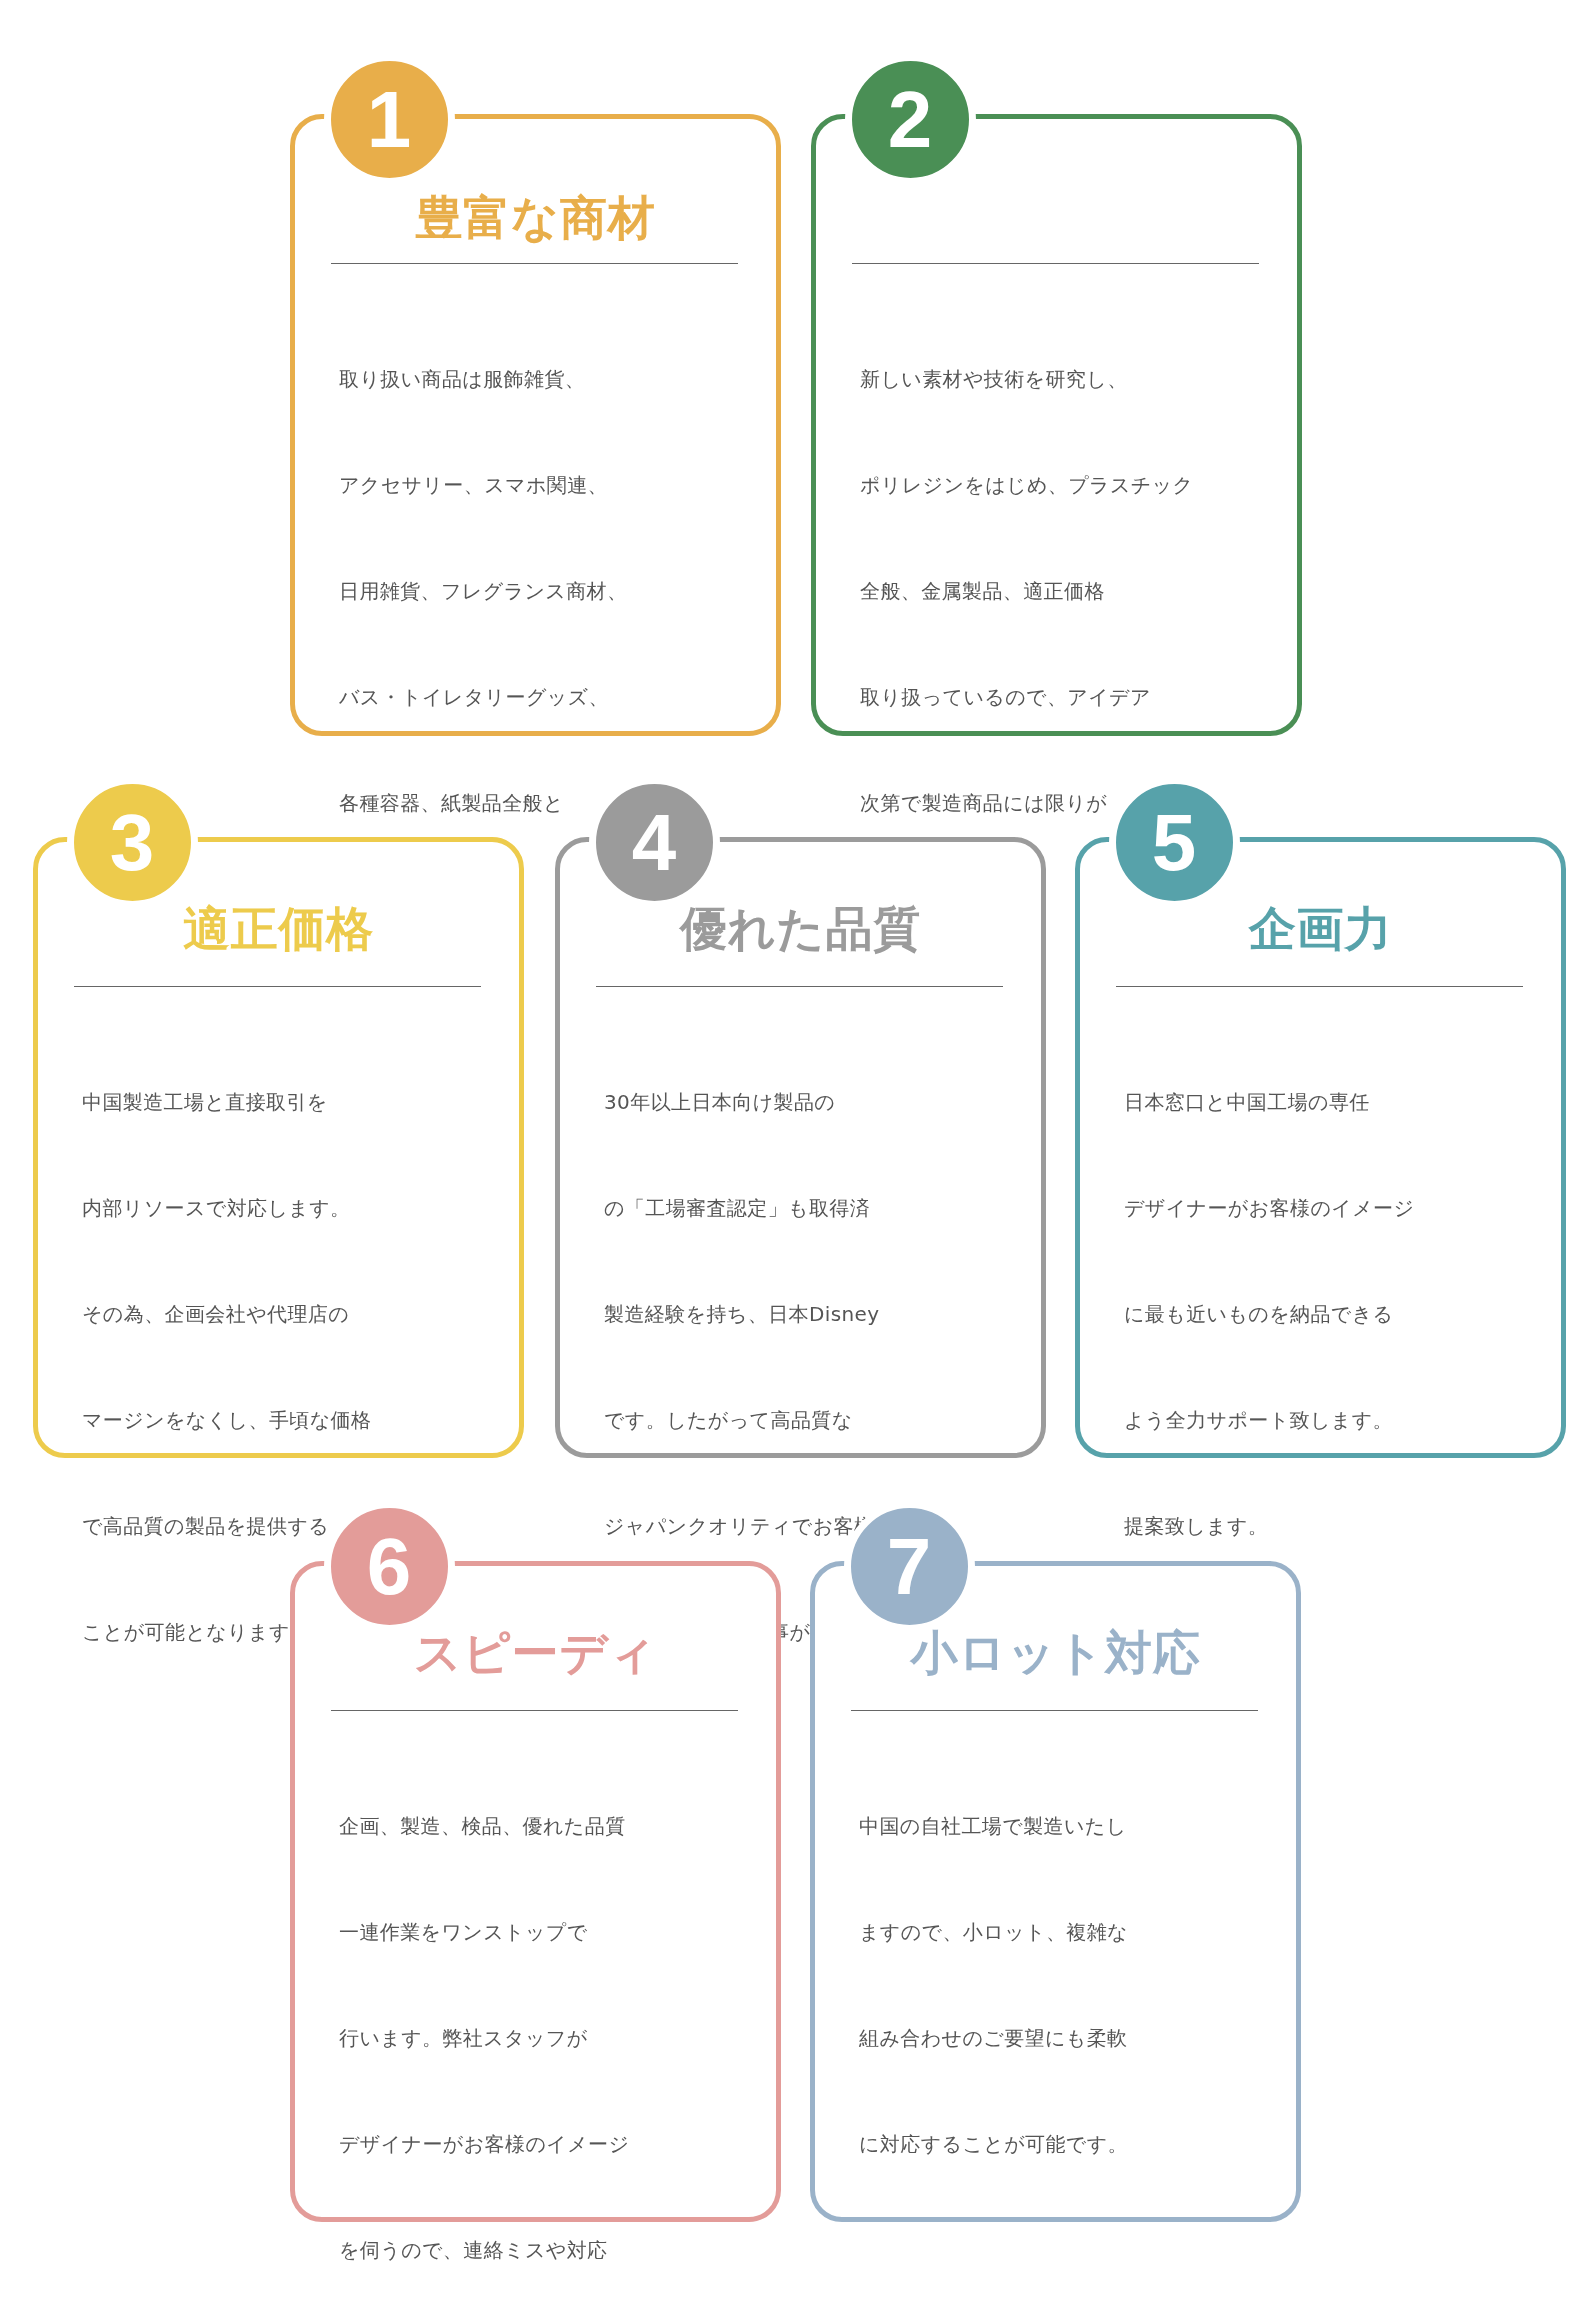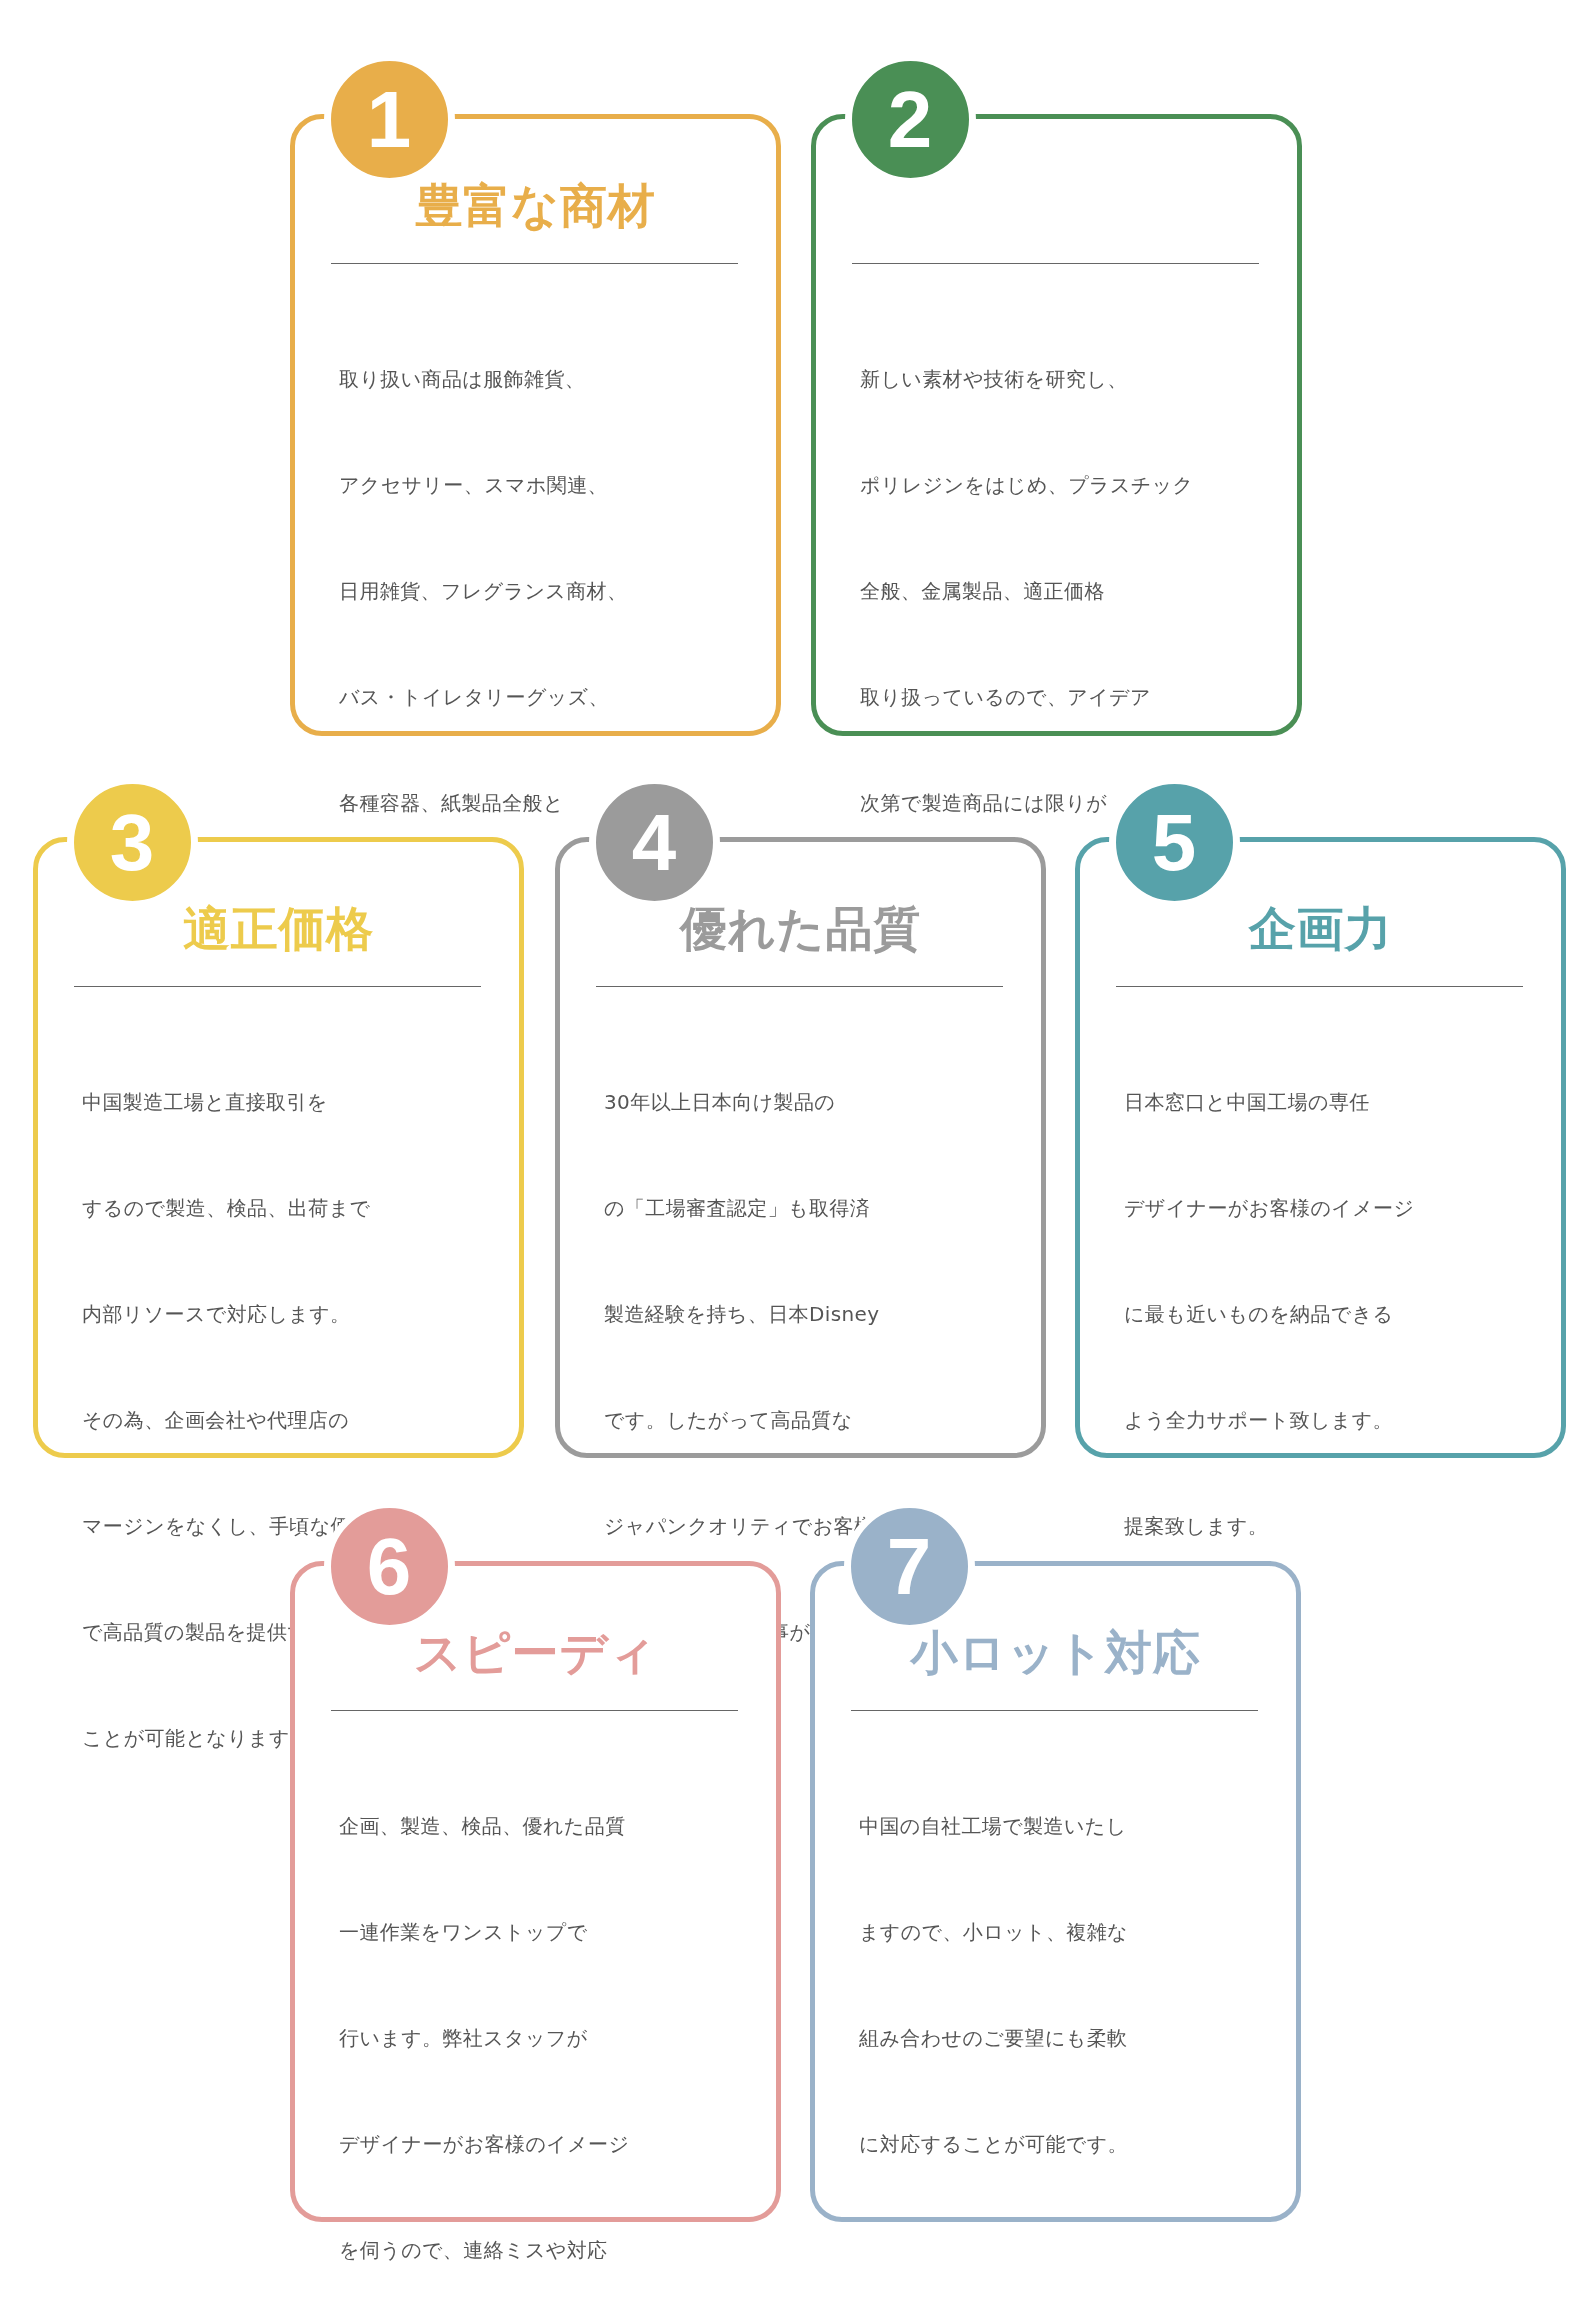--- a/index.html
+++ b/index.html
@@ -30,21 +30,21 @@
     font-family: "DejaVu Sans", sans-serif; font-size: 20px; line-height: 53px;
     color: #555555; white-space: pre-line; letter-spacing: 0.4px;
   }
   .line { display: block; white-space: nowrap; }
 </style>
 </head>
 <body>
 
 <div class="card" style="left: 290px; top: 114px; height: 622px; border-color: rgb(232, 174, 74);">
   <div class="badge" style="background: rgb(232, 174, 74);">1</div>
-  <div class="title" style="color: rgb(232, 174, 74);">豊富な商材</div>
+  <div class="title" style="color: rgb(232, 174, 74); margin-top: 12px;">豊富な商材</div>
   <div class="divider"></div>
   <div class="body">
     <span class="line">取り扱い商品は服飾雑貨、</span>
     <span class="line">アクセサリー、スマホ関連、</span>
     <span class="line">日用雑貨、フレグランス商材、</span>
     <span class="line">バス・トイレタリーグッズ、</span>
     <span class="line">各種容器、紙製品全般と</span>
     <span class="line">なります。</span>
   </div>
 </div>
@@ -61,21 +61,20 @@
     <span class="line">ありません。</span>
   </div>
 </div>
 
 <div class="card" style="left: 33px; top: 837px; height: 621px; border-color: rgb(237, 203, 76);">
   <div class="badge" style="background: rgb(237, 203, 76);">3</div>
   <div class="title" style="color: rgb(237, 203, 76);">適正価格</div>
   <div class="divider"></div>
   <div class="body">
     <span class="line">中国製造工場と直接取引を</span>
-    <span class="line">するので製造、検品、出荷まで</span>
     <span class="line">内部リソースで対応します。</span>
     <span class="line">その為、企画会社や代理店の</span>
     <span class="line">マージンをなくし、手頃な価格</span>
     <span class="line">で高品質の製品を提供する</span>
     <span class="line">ことが可能となります。</span>
   </div>
 </div>
 
 <div class="card" style="left: 555px; top: 837px; height: 621px; border-color: rgb(155, 155, 155);">
   <div class="badge" style="background: rgb(155, 155, 155);">4</div>

